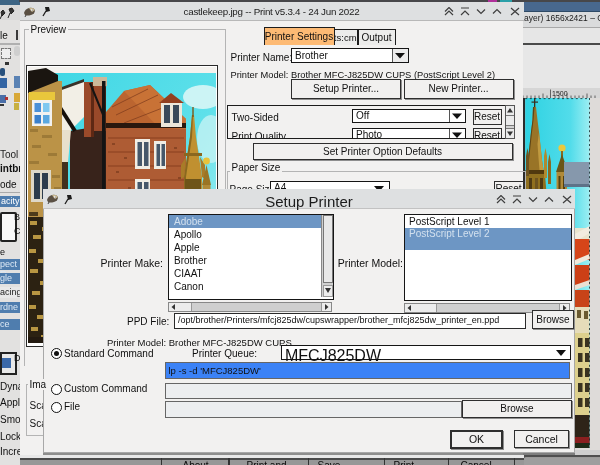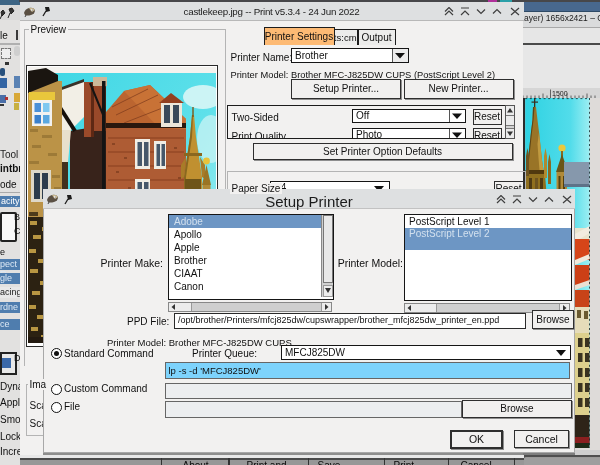--- a/index.html
+++ b/index.html
@@ -454,21 +454,21 @@
         </div>
     <div class="abs" style="left:0;top:10px;width:8px;height:9px;background:#ebebeb;border-bottom:1px solid #777;"></div>
     <div class="abs" style="left:0;bottom:0;width:8px;height:9px;background:#ebebeb;border-top:1px solid #777;">
           <svg width="8" height="9">
             <path d="M4,7 L7,2.5 L1,2.5 Z" fill="#333"></path>
           </svg>
         </div>
   </div>
   <div class="abs btn" style="left:233px;top:141px;width:258px;height:15px;line-height:15px;">Set Printer Option Defaults</div>
 
-  <div class="abs lbl" style="left:210px;top:181px;background:#f2f1f0;padding:0 2px;z-index:2;text-align:right;">Paper Size</div>
+  <div class="abs lbl" style="left:210px;top:160px;background:#f2f1f0;padding:0 2px;z-index:2;text-align:right;">Paper Size</div>
   <div class="abs" style="left:207px;top:169px;width:297px;height:20px;border:1px solid #b4b4b4;border-bottom:none;"></div>
   <div class="abs lbl" style="left:210px;top:182px;">Page Size</div>
   <div class="abs combo" style="left:250.5px;top:179px;width:118px;height:12px;">
     <div class="abs" style="left:3px;top:0;font-size:10px;">A4</div>
     <svg class="abs" style="right:3px;top:2px;" width="14" height="9">
           <path d="M2,2 L12,2 L7,8 Z" fill="#111"></path>
         </svg>
   </div>
   <div class="abs btn" style="left:474px;top:179px;width:28px;height:14px;line-height:14px;box-shadow:none;">Reset</div>
 
@@ -579,26 +579,26 @@
   </div>
   <div class="abs btn" style="left:489px;top:121px;width:40px;height:17px;line-height:17px;">Browse</div>
 
   <div class="abs lbl" style="left:64px;top:147.5px;font-size:9.5px;">Printer Model: Brother MFC-J825DW CUPS</div>
 
   <div class="abs" style="left:8px;top:159px;width:9px;height:9px;border:1.2px solid #111;border-radius:50%;background:#fff;"></div>
   <div class="abs" style="left:11px;top:162px;width:5px;height:5px;border-radius:50%;background:#111;"></div>
   <div class="abs lbl" style="left:21px;top:158.5px;">Standard Command</div>
   <div class="abs lbl" style="left:149px;top:158.5px;">Printer Queue:</div>
   <div class="abs combo" style="left:238px;top:156px;width:288px;height:13px;border-width:1.5px;">
-    <div class="abs" style="left:3px;top:0.5px;font-size:10px;text-align:right;">MFCJ825DW</div>
+    <div class="abs" style="left:3px;top:0.5px;font-size:16px;text-align:right;">MFCJ825DW</div>
     <svg class="abs" style="right:2px;top:2px;" width="14" height="9">
           <path d="M2,2 L12,2 L7,8 Z" fill="#111"></path>
         </svg>
   </div>
-  <div class="abs" style="left:121.5px;top:173px;width:403px;height:15px;background:#7dd3fc;border:1px solid #666;">
+  <div class="abs" style="left:121.5px;top:173px;width:403px;height:15px;background:#3b82f6;border:1px solid #666;">
     <div class="abs" style="left:3px;top:2px;font-size:9.5px;">lp -s -d 'MFCJ825DW'</div>
   </div>
 
   <div class="abs" style="left:8px;top:194.5px;width:9px;height:9px;border:1.2px solid #111;border-radius:50%;background:#fff;"></div>
   <div class="abs lbl" style="left:21px;top:194px;">Custom Command</div>
   <div class="abs" style="left:121.5px;top:194px;width:405px;height:14px;background:#eceef0;border:1px solid #666;"></div>
 
   <div class="abs" style="left:8px;top:212.5px;width:9px;height:9px;border:1.2px solid #111;border-radius:50%;background:#fff;"></div>
   <div class="abs lbl" style="left:21px;top:212px;">File</div>
   <div class="abs" style="left:121.5px;top:211.5px;width:295px;height:15px;background:#eceef0;border:1px solid #666;"></div>

